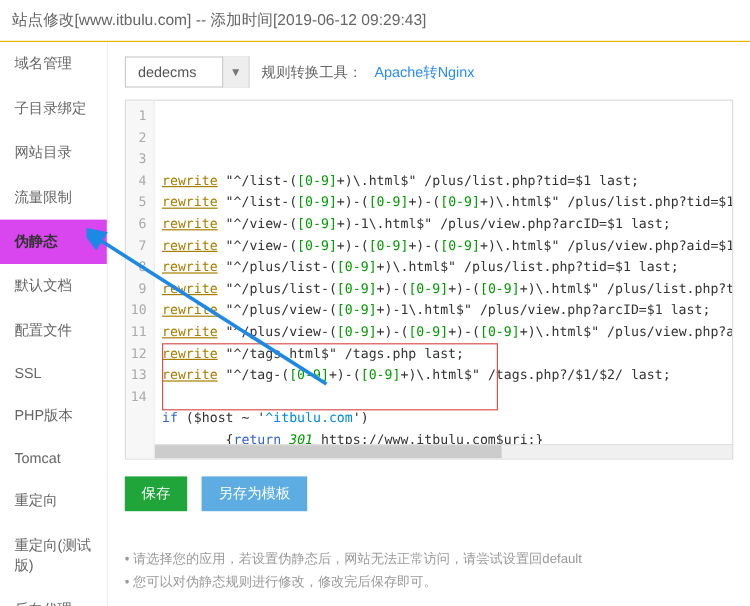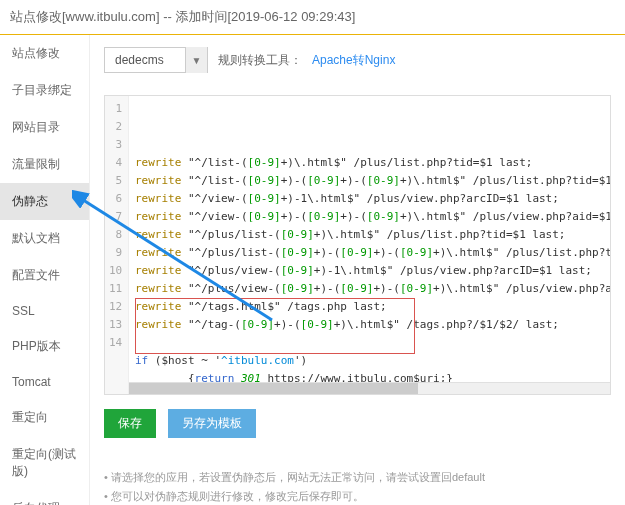--- a/index.html
+++ b/index.html
@@ -1,33 +1,33 @@
 <!DOCTYPE html>
 <html><head>
 <meta charset="utf-8">
 <style>
 * { margin: 0; padding: 0; box-sizing: border-box; }
 body { font-family: "Microsoft YaHei", Arial, sans-serif; font-size: 12px; color: #555; background: #fff; width: 625px; height: 505px; overflow: hidden; position: relative; }
 .header { padding: 8px 10px; font-size: 13px; color: #666; border-bottom: 1px solid #eab308; }
 .container { display: flex; height: calc(100% - 32px); }
 .sidebar { width: 90px; background: #fff; border-right: 1px solid #eee; }
 .sidebar-item { padding: 10px 12px; font-size: 12px; color: #666; cursor: pointer; }
-.sidebar-item.active { background: #e5e5e5; color: #333; font-weight: 400; }
+.sidebar-item.active { background: #d946ef; color: #333; font-weight: 700; }
 .main { flex: 1; padding: 12px 14px; overflow: hidden; }
-.toolbar { display: flex; align-items: center; gap: 10px; margin-bottom: 22px; }
+.toolbar { display: flex; align-items: center; gap: 10px; margin-bottom: 10px; }
 .select { display: inline-flex; align-items: center; border: 1px solid #ccc; background: #fff; height: 26px; }
 .select-val { padding: 0 10px; min-width: 80px; font-size: 12px; color: #555; }
 .select-btn { width: 22px; height: 26px; background: #eee; border-left: 1px solid #ccc; display: flex; align-items: center; justify-content: center; font-size: 10px; color: #777; }
 .tool-label { font-size: 12px; color: #666; }
 .tool-link { color: #2d8cf0; font-size: 12px; cursor: pointer; }
 .editor { border: 1px solid #ddd; background: #fff; height: 300px; overflow: hidden; position: relative; }
 .editor-inner { display: flex; font-family: Consolas, monospace; font-size: 11px; line-height: 18px; }
 .gutter { background: #f7f7f7; border-right: 1px solid #eee; color: #aaa; text-align: right; padding: 4px 6px 4px 4px; min-width: 24px; user-select: none; }
 .code { padding: 4px 6px; white-space: pre; color: #333; position: relative; flex: 1; }
-.rw { color: #a67f00; }
+.rw { color: #a67f00; text-decoration: underline; }
 .num { color: #009900; }
 .str { color: #008ad8; }
 .kw { color: #3366cc; }
 .lit { color: #009900; font-style: italic; }
 .hl-box { position: absolute; border: 1px solid #d9534f; left: 6px; top: 202px; width: 280px; height: 56px; pointer-events: none; }
 .scrollbar-h { position: absolute; bottom: 0; left: 24px; right: 0; height: 12px; background: #f0f0f0; border-top: 1px solid #e0e0e0; }
 .scrollbar-h .thumb { position: absolute; left: 0; width: 60%; height: 100%; background: #ccc; }
 .actions { margin-top: 14px; display: flex; gap: 12px; }
 .btn { border: none; color: #fff; padding: 6px 14px; font-size: 12px; cursor: pointer; }
 .btn-save { background: #20a53a; }
@@ -36,21 +36,21 @@
 .notes div { margin-bottom: 4px; }
 .arrow { position: absolute; left: 72px; top: 190px; pointer-events: none; z-index: 10; }
 </style>
 </head>
 <body>
 
 <div class="header">站点修改[www.itbulu.com] -- 添加时间[2019-06-12 09:29:43]</div>
 
 <div class="container">
   <div class="sidebar" id="sidebar">
-      <div class="sidebar-item">站点修改</div>
+      <div class="sidebar-item">域名管理</div>
       <div class="sidebar-item">子目录绑定</div>
       <div class="sidebar-item">网站目录</div>
       <div class="sidebar-item">流量限制</div>
       <div class="sidebar-item active">伪静态</div>
       <div class="sidebar-item">默认文档</div>
       <div class="sidebar-item">配置文件</div>
       <div class="sidebar-item">SSL</div>
       <div class="sidebar-item">PHP版本</div>
       <div class="sidebar-item">Tomcat</div>
       <div class="sidebar-item">重定向</div>

